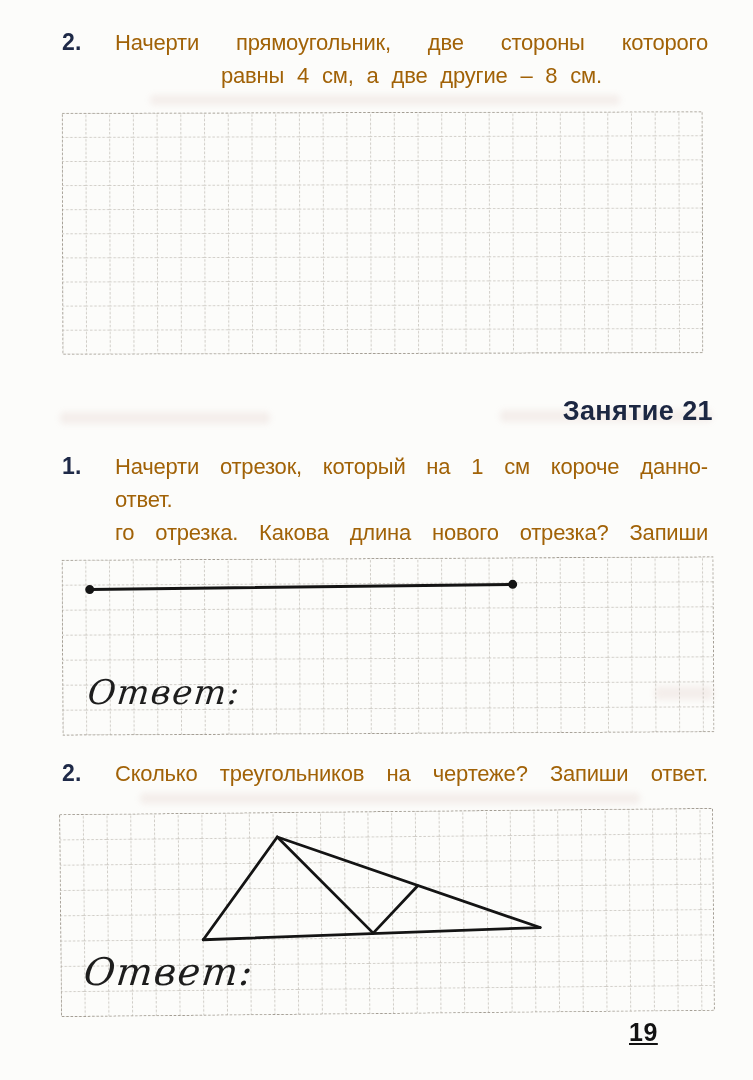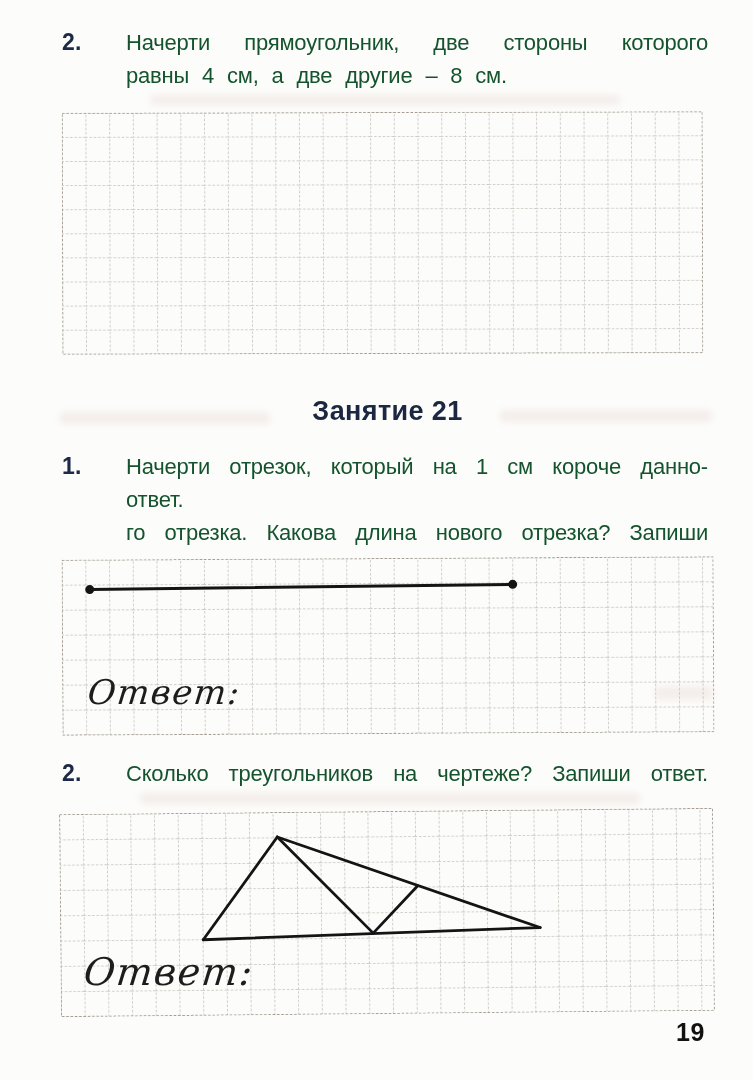--- a/index.html
+++ b/index.html
@@ -9,56 +9,56 @@
     font-family:"Liberation Sans", sans-serif;
   }
   .page{position:absolute;inset:0;}
 
   
   .task{position:absolute;left:62px;width:646px;display:flex;}
   .task-num{
     flex:0 0 53px;font-size:23px;font-weight:bold;color:#1e2947;
     line-height:33px;letter-spacing:.3px;
   }
-  .task-text{flex:1 1 auto;width:588px;color:#14532d;margin-left:11px;}
+  .task-text{flex:1 1 auto;width:588px;color:#a16207;}
   .task-line{
     font-size:22px;line-height:33px;letter-spacing:-0.2px;
     white-space:nowrap;
   }
   .task-line.just{
     white-space:normal;text-align:justify;text-align-last:justify;
     text-justify:inter-word;
   }
-  .task-line.spread{word-spacing:7px;}
+  .task-line.spread{word-spacing:7px;text-align:center;}
 
   
   .heading{
-    position:absolute;left:62px;top:396px;width:651px;text-align:center;
+    position:absolute;left:62px;top:396px;width:651px;text-align:right;
     font-size:27px;font-weight:bold;color:#1c2742;letter-spacing:.4px;
   }
 
   
   svg.grid{position:absolute;}
   #grid1{left:62px;top:112px;transform:rotate(-0.15deg);}
   #grid2{left:62px;top:558px;transform:rotate(-0.3deg);}
   #grid3{left:60px;top:811px;transform:rotate(-0.55deg);}
 
   
   .answer{
     position:absolute;color:#1d1d1d;
     font-family:"DejaVu Serif", serif;font-style:italic;
     letter-spacing:1.5px;transform:skewX(-6deg);
   }
   #answer1{left:88px;top:672px;font-size:34px;}
   #answer2{left:84px;top:950px;font-size:38px;}
 
   
   .page-number{
-    position:absolute;left:676px;top:1018px;
-    font-size:25px;font-weight:bold;color:#121212;letter-spacing:.5px;
+    position:absolute;left:629px;top:1018px;
+    font-size:25px;font-weight:bold;color:#121212;letter-spacing:.5px;text-decoration:underline;
   }
 
   
   .smudge{
     position:absolute;background:#c49a92;opacity:.14;
     filter:blur(3px);border-radius:4px;
   }
 </style>
 </head>
 <body>

